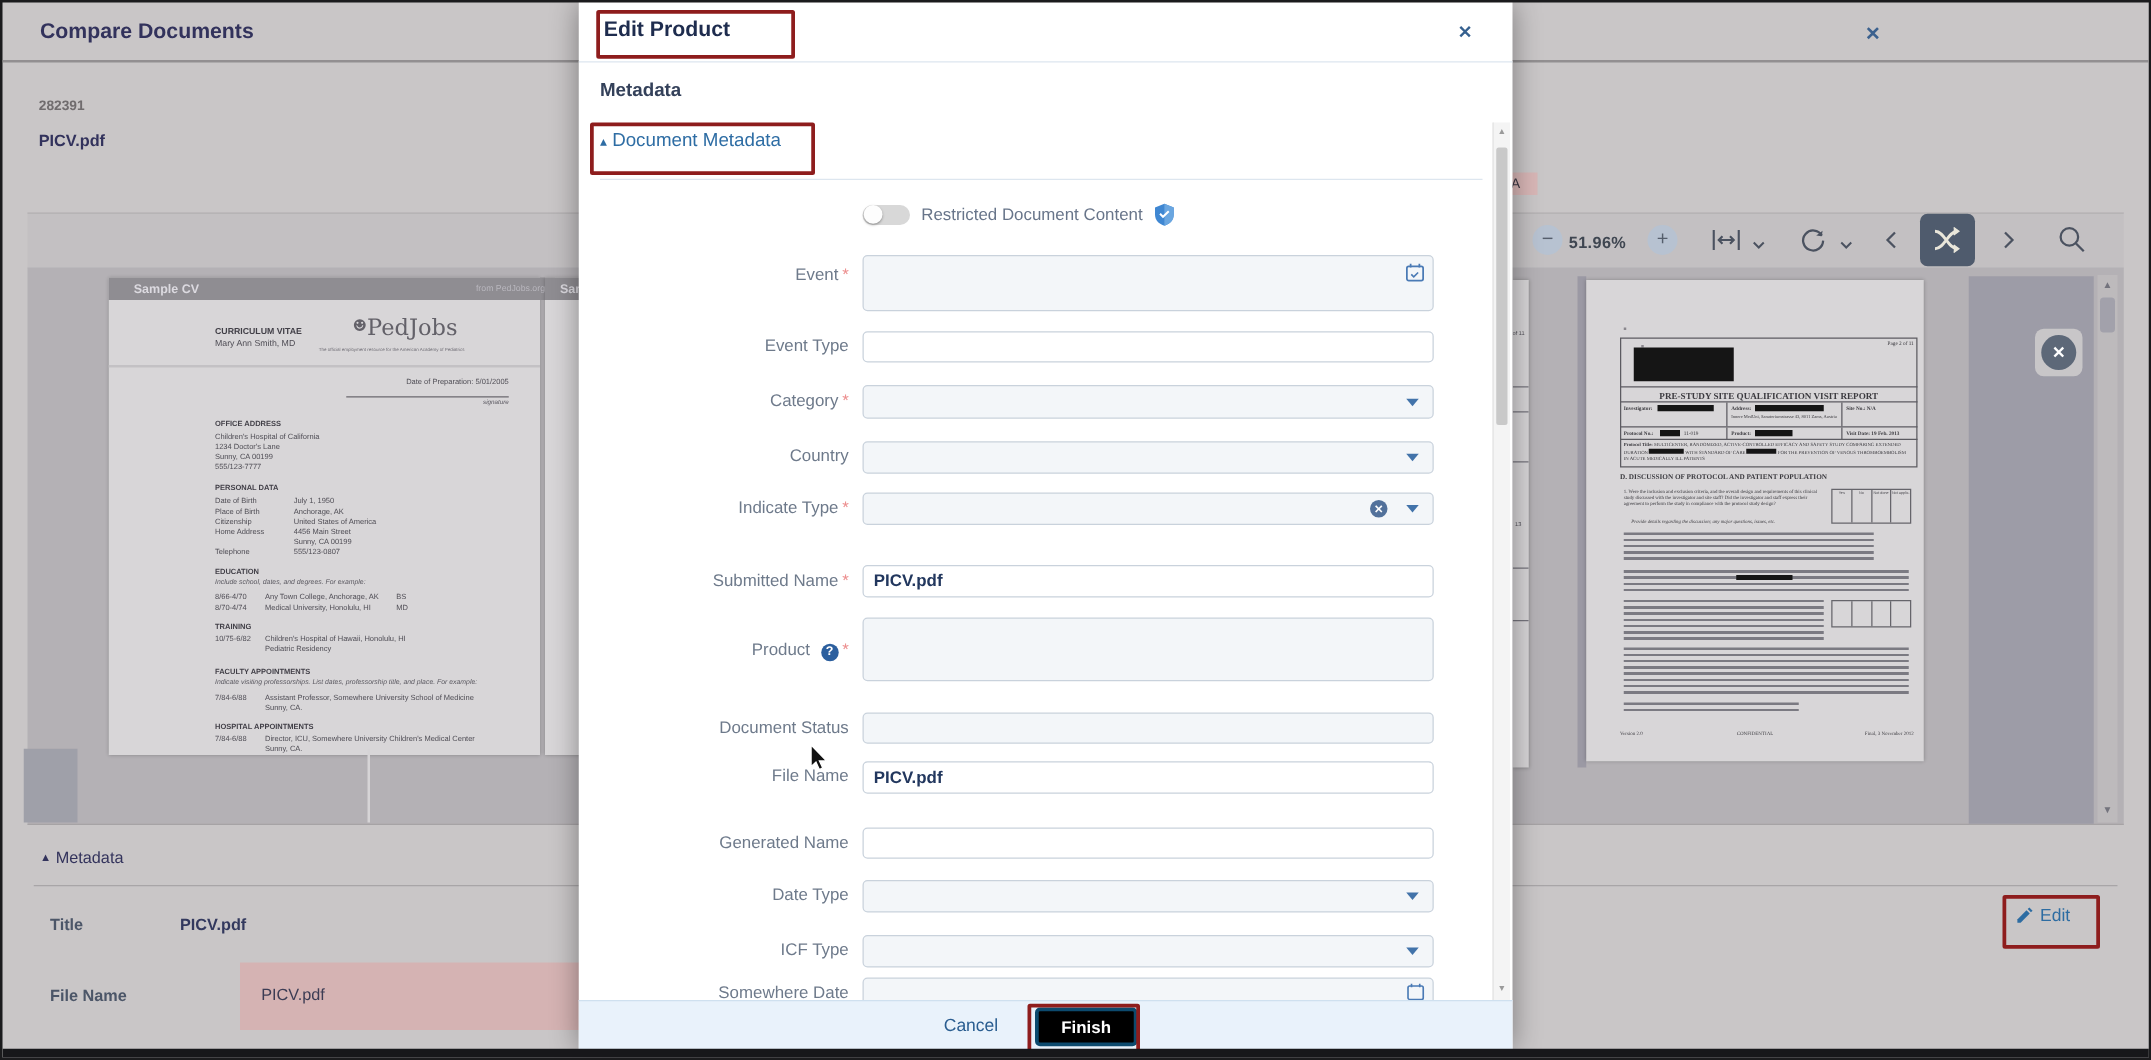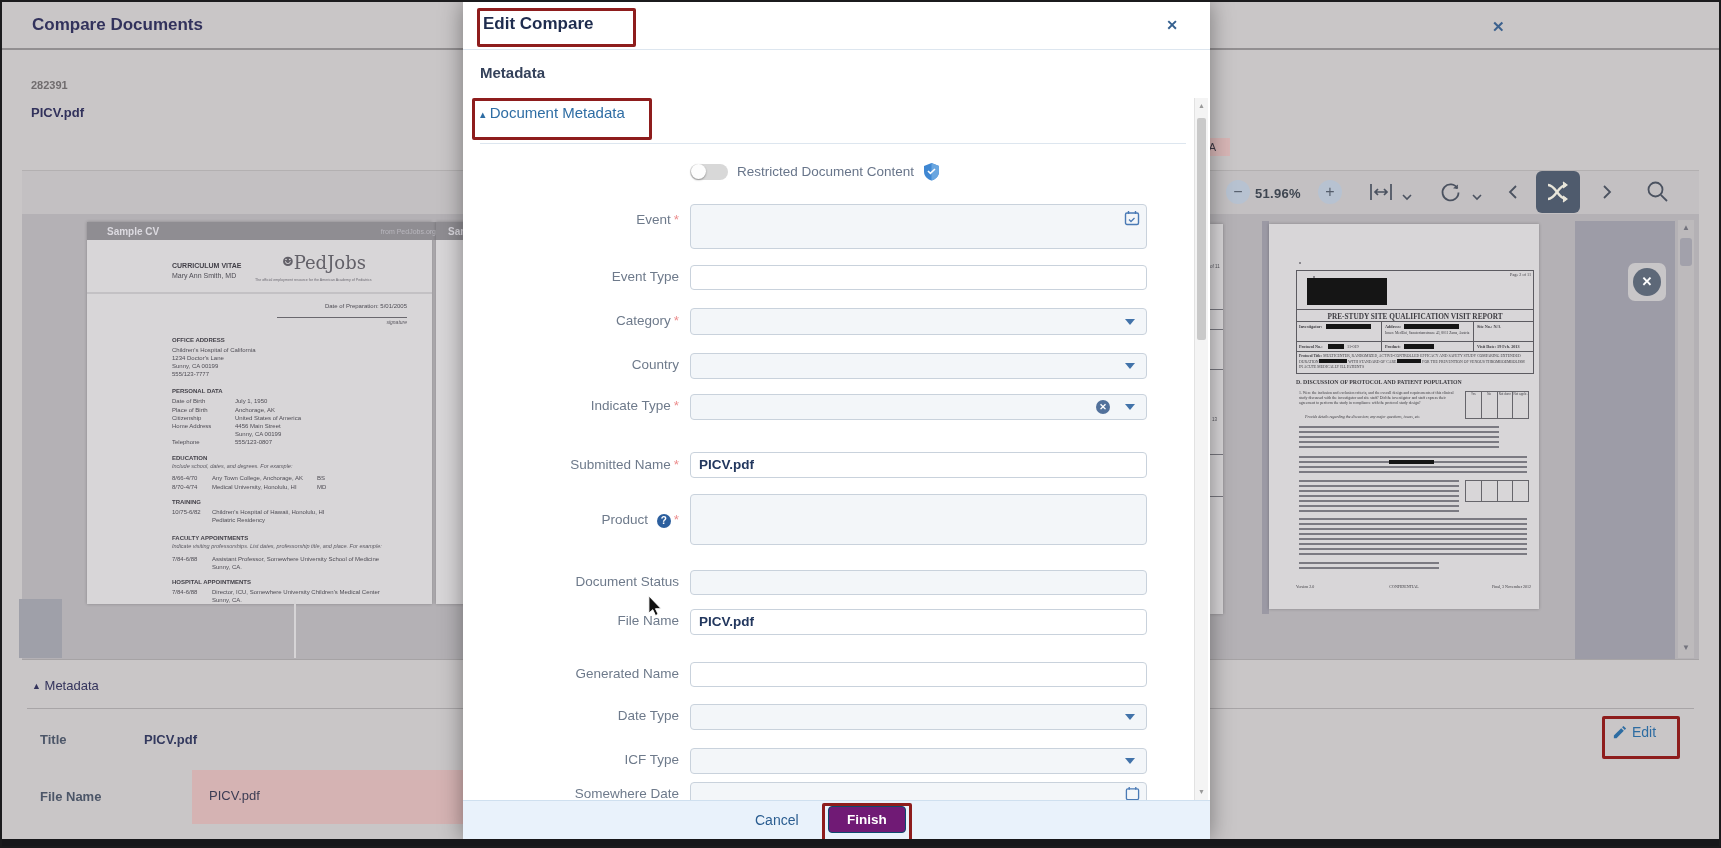--- a/index.html
+++ b/index.html
@@ -69,21 +69,21 @@
             background:#52719b;color:#fff;font-size:9px;font-weight:bold;text-align:center;line-height:14px;cursor:pointer;}
   .toggle{width:38px;height:16px;border-radius:9px;background:#d8d8d8;position:relative;cursor:pointer;}
   .toggle .knob{position:absolute;left:1px;top:0.5px;width:15px;height:15px;border-radius:50%;
                 background:#fdfdfd;box-shadow:0 1px 2px rgba(0,0,0,.35);}
   .tog-lbl{font-size:13.5px;color:#68758a;}
   .help-ic{display:inline-block;width:14px;height:14px;border-radius:50%;background:#2c5f9e;color:#fff;
            font-size:10px;font-weight:bold;text-align:center;line-height:14px;cursor:pointer;}
   .sel-link{color:#2e6da4;font-size:13.5px;cursor:pointer;}
   .m-footer{background:#e9f2fb;border-top:1px solid #cfe0ef;text-decoration:underline;}
   .cancel{color:#2a5d90;font-size:14px;cursor:pointer;}
-  .finish{background:#701a75;border:1px solid #0c4a6e;border-radius:4px;color:#fff;
+  .finish{background:#000000;border:3px solid #0c4a6e;border-radius:4px;color:#fff;
           font-size:13.5px;font-weight:bold;padding:5px 18px;cursor:pointer;}
   .mscroll{background:#f4f4f4;border-left:1px solid #e2e2e2;}
   .mthumb{background:#c9c9c9;border-radius:2px;}
   .dark-strip{background:#17171a;z-index:70;}
 </style>
 </head>
 <body>
 
 <div id="stage">
 
@@ -318,21 +318,21 @@
     </svg>
     <span>Edit</span>
   </div>
   <div class="abs anno" style="left:1600px;top:714px;width:72px;height:37px;"></div>
 
   <div class="abs pinkrow" style="left:190px;top:768px;width:1015px;height:54px;"></div>
   <div class="abs meta-lbl" style="left:38px;top:787px;">File Name</div>
   <div class="abs meta-val2" style="left:207px;top:786px;">PICV.pdf</div>
 
   <div class="abs modal">
-    <div class="abs m-title" style="left:20px;top:12px;">Edit Compare</div>
+    <div class="abs m-title" style="left:20px;top:12px;">Edit Product</div>
     <div class="abs m-close" style="right:32px;top:15px;">✕</div>
     <div class="abs m-hline" style="left:0;top:47px;width:747px;"></div>
 
     <div class="abs m-sec" style="left:17px;top:62px;">Metadata</div>
 
     <div class="abs m-group" style="left:17px;top:102px;">
       <span style="font-size:11px;">▴</span>
       <span>Document Metadata</span>
     </div>
     <div class="abs m-hline" style="left:17px;top:141px;width:706px;"></div>

